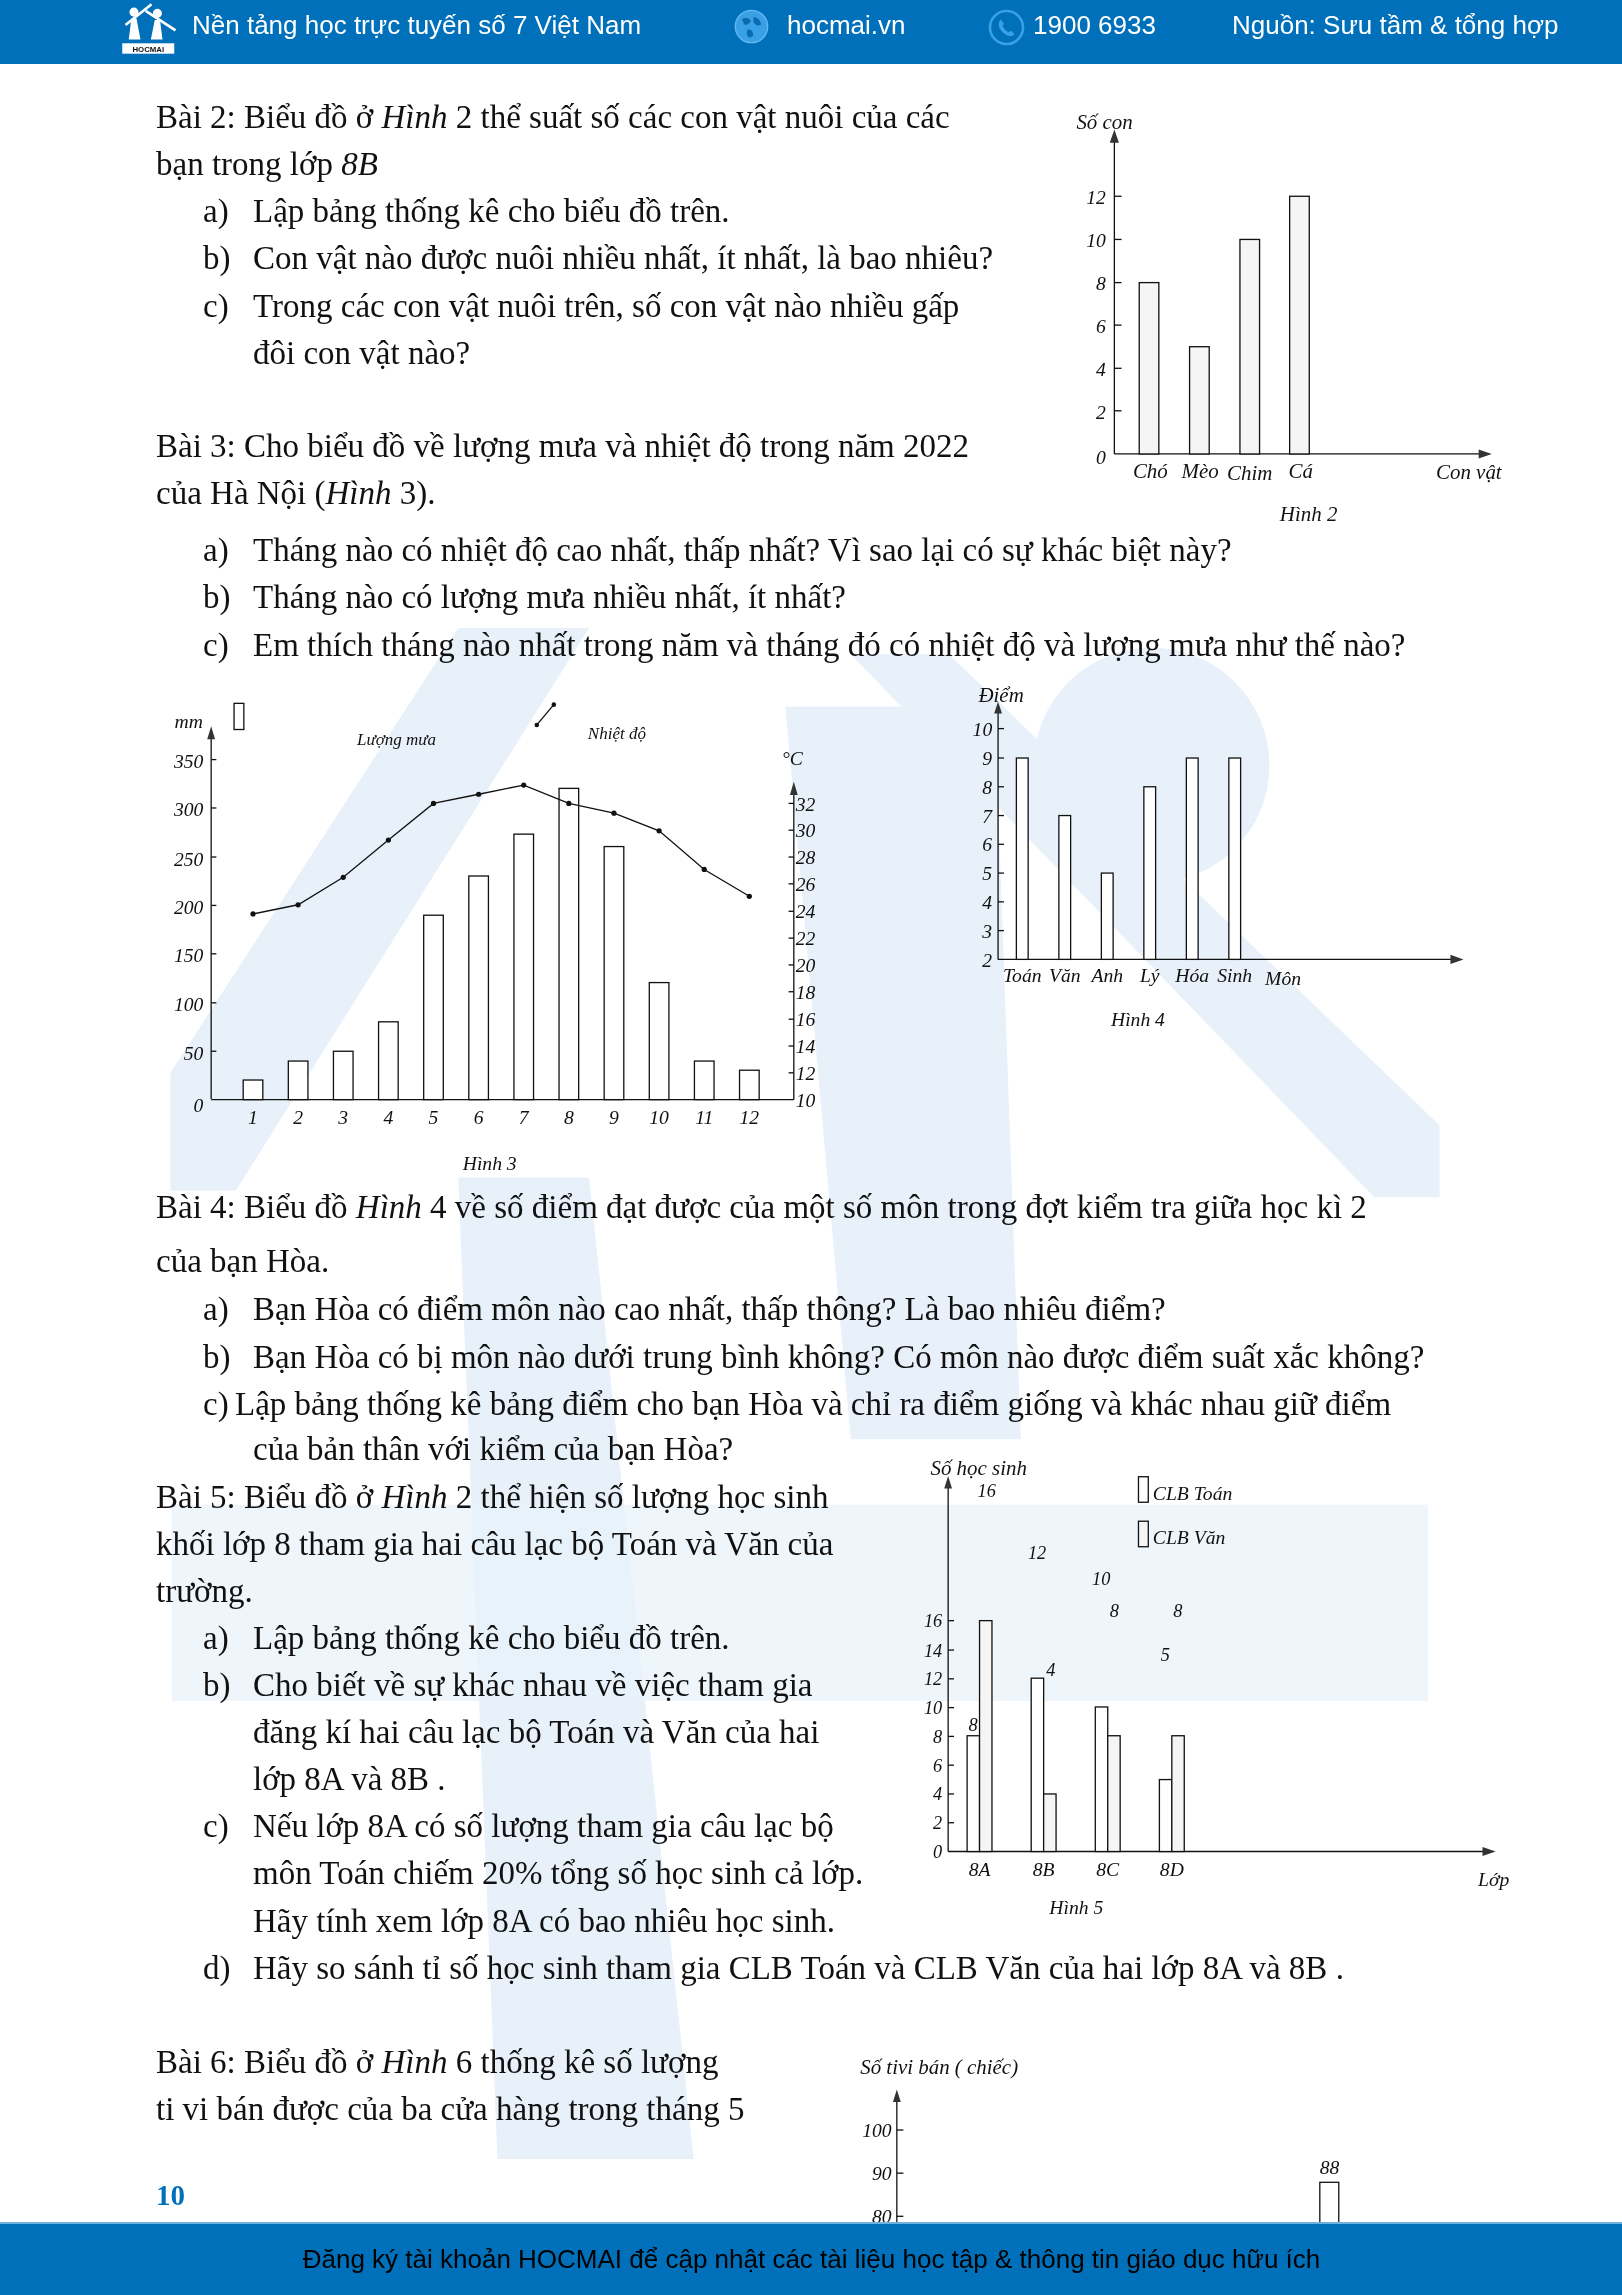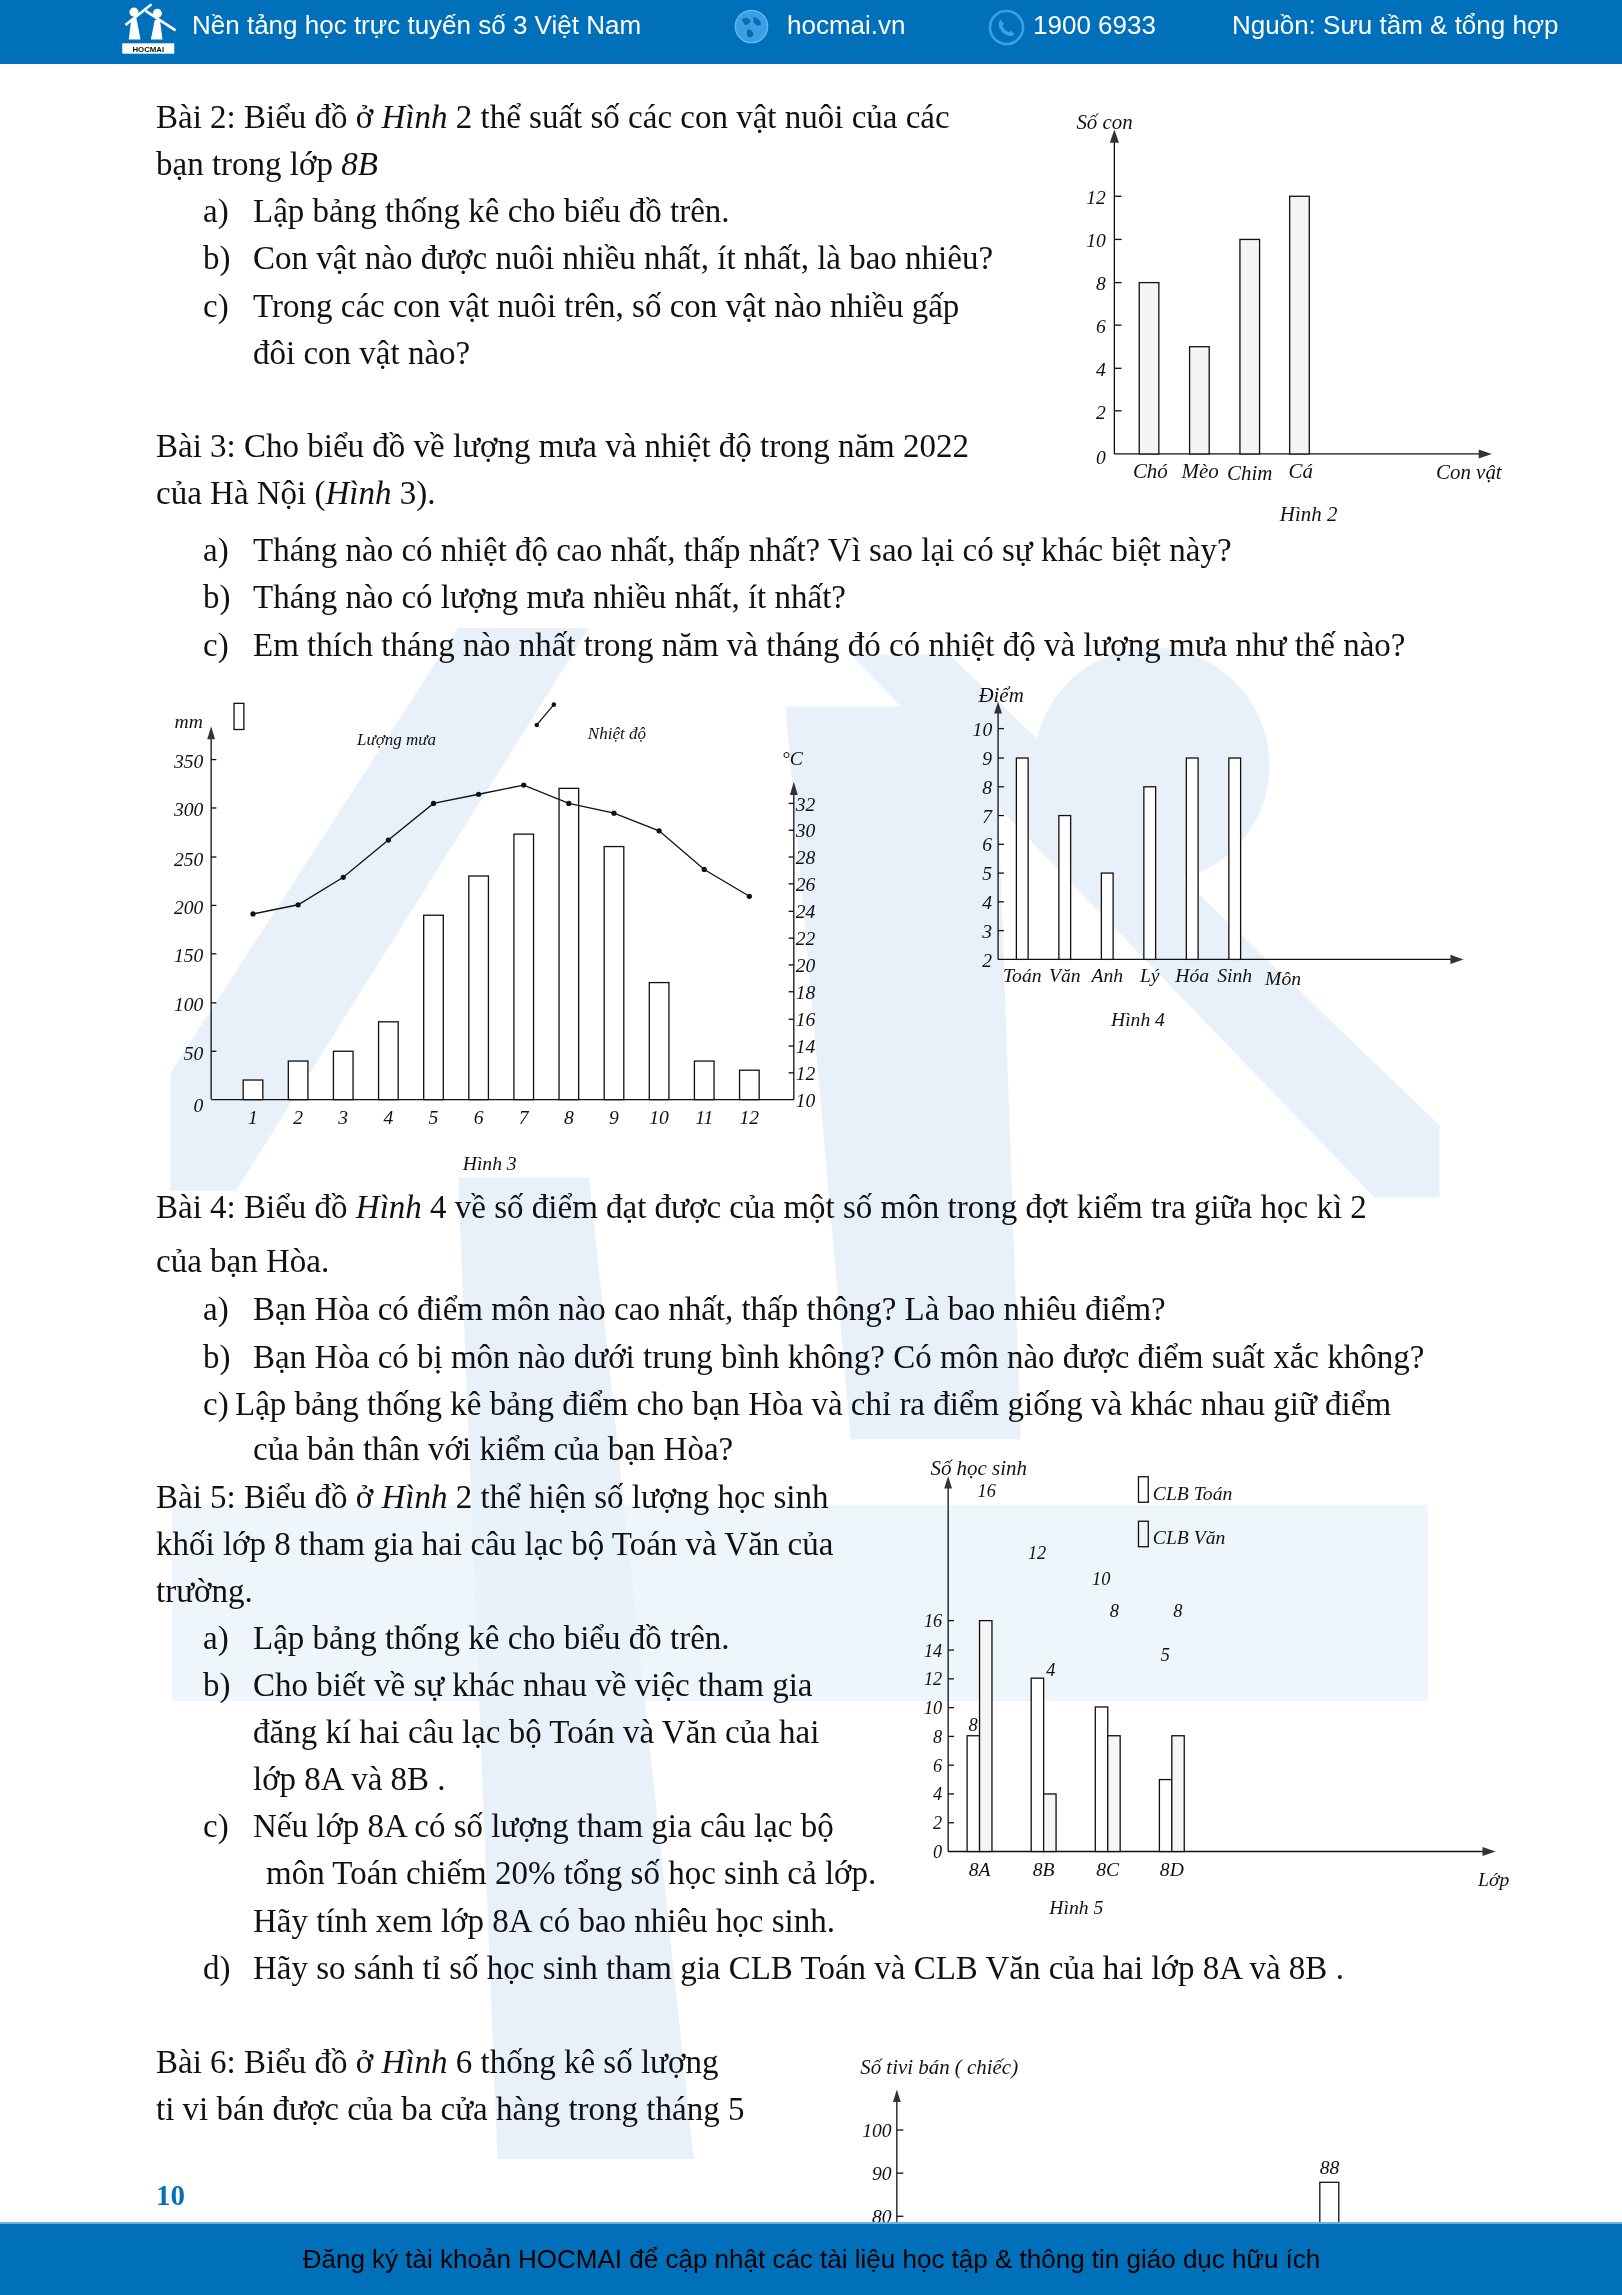--- a/index.html
+++ b/index.html
@@ -39,21 +39,21 @@
   <svg style="position:absolute;left:122px;top:2.6px" width="59" height="52" viewBox="0 0 90 80">
     <circle cx="18" cy="14" r="7" fill="#fff"></circle>
       <circle cx="54" cy="16" r="7" fill="#fff"></circle>
     <path d="M5 34 L45 2" stroke="#fff" stroke-width="4"></path>
     <path d="M36 12 L82 42" stroke="#fff" stroke-width="4"></path>
     <path d="M14 24 L22 24 L28 56 L10 56 Z" fill="#fff"></path>
     <path d="M50 26 L58 26 L62 56 L44 56 Z" fill="#fff"></path>
     <rect x="0" y="62" width="80" height="16" fill="#fff"></rect>
     <text x="40" y="75" font-size="12" text-anchor="middle" fill="#0070BA" style="font-family:'Liberation Sans',sans-serif;font-style:normal;font-weight:bold">HOCMAI</text>
   </svg>
-  <span class="item" style="left:192px">Nền tảng học trực tuyến số 3 Việt Nam</span>
+  <span class="item" style="left:192px">Nền tảng học trực tuyến số 7 Việt Nam</span>
   <svg style="position:absolute;left:734px;top:9.2px" width="35" height="35" viewBox="0 0 54 54">
     <circle cx="27" cy="27" r="25" fill="#3aa0e6" stroke="#64b8f0" stroke-width="2"></circle>
     <path d="M12 16 Q20 10 26 18 Q22 26 16 24 Z M30 12 Q40 14 42 24 Q34 28 30 20 Z M20 32 Q28 30 30 40 Q24 48 20 40 Z" fill="#0a6cb0"></path>
   </svg>
   <span class="item" style="left:787px">hocmai.vn</span>
   <svg style="position:absolute;left:988px;top:9.2px" width="37" height="37" viewBox="0 0 56 56">
     <circle cx="28" cy="28" r="25" fill="none" stroke="#3aa0e6" stroke-width="4"></circle>
     <path d="M19 16 Q15 20 17 28 Q22 38 32 41 Q38 42 40 38 L35 33 L31 35 Q25 32 22 26 L24 22 Z" fill="#3aa0e6"></path>
   </svg>
   <span class="item" style="left:1033px">1900 6933</span>
@@ -301,21 +301,21 @@
   <span class="i">Hình</span>
   <span>2  thể hiện số lượng học sinh</span>
 </div>
 <div class="t" style="left:156px;top:1525px"><span>khối lớp 8 tham gia hai câu lạc bộ Toán và Văn của</span></div>
 <div class="t" style="left:156px;top:1572px"><span>trường.</span></div>
 <div class="t" style="left:203px;top:1619px"><span>a)</span><span style="position:absolute;left:50px">Lập bảng thống kê cho biểu đồ trên.</span></div>
 <div class="t" style="left:203px;top:1666px"><span>b)</span><span style="position:absolute;left:50px">Cho biết về sự khác nhau về việc tham gia</span></div>
 <div class="t" style="left:253px;top:1713px"><span>đăng kí hai câu lạc bộ Toán và Văn của hai</span></div>
 <div class="t" style="left:253px;top:1760px"><span>lớp 8A  và 8B .</span></div>
 <div class="t" style="left:203px;top:1807px"><span>c)</span><span style="position:absolute;left:50px">Nếu lớp 8A  có số lượng tham gia câu lạc bộ</span></div>
-<div class="t" style="left:266px;top:1854px"><span>môn Toán chiếm  20%  tổng số học sinh cả lớp.</span></div>
+<div class="t" style="left:253px;top:1854px"><span>môn Toán chiếm  20%  tổng số học sinh cả lớp.</span></div>
 <div class="t" style="left:253px;top:1902px"><span>Hãy tính xem lớp 8A  có bao nhiêu học sinh.</span></div>
 <div class="t" style="left:203px;top:1949px"><span>d)</span><span style="position:absolute;left:50px">Hãy so sánh tỉ số học sinh tham gia CLB Toán và CLB Văn của hai lớp 8A  và 8B .</span></div>
 
 <svg class="chart" style="left:916px;top:1446px" width="615" height="484" viewBox="1400 2210 940 740">
   <text x="1422" y="2255" font-size="32">Số học sinh</text>
   <line x1="1449" y1="2830" x2="1449" y2="2270" stroke="#111" stroke-width="2"></line>
   <path d="M1443 2275 L1449 2256 L1455 2275 Z" fill="#333"></path>
   <line x1="1449" y1="2830" x2="2273" y2="2830" stroke="#111" stroke-width="2"></line>
   <path d="M2266 2823 L2286 2830 L2266 2837 Z" fill="#333"></path>
   <g stroke="#111" stroke-width="2">

